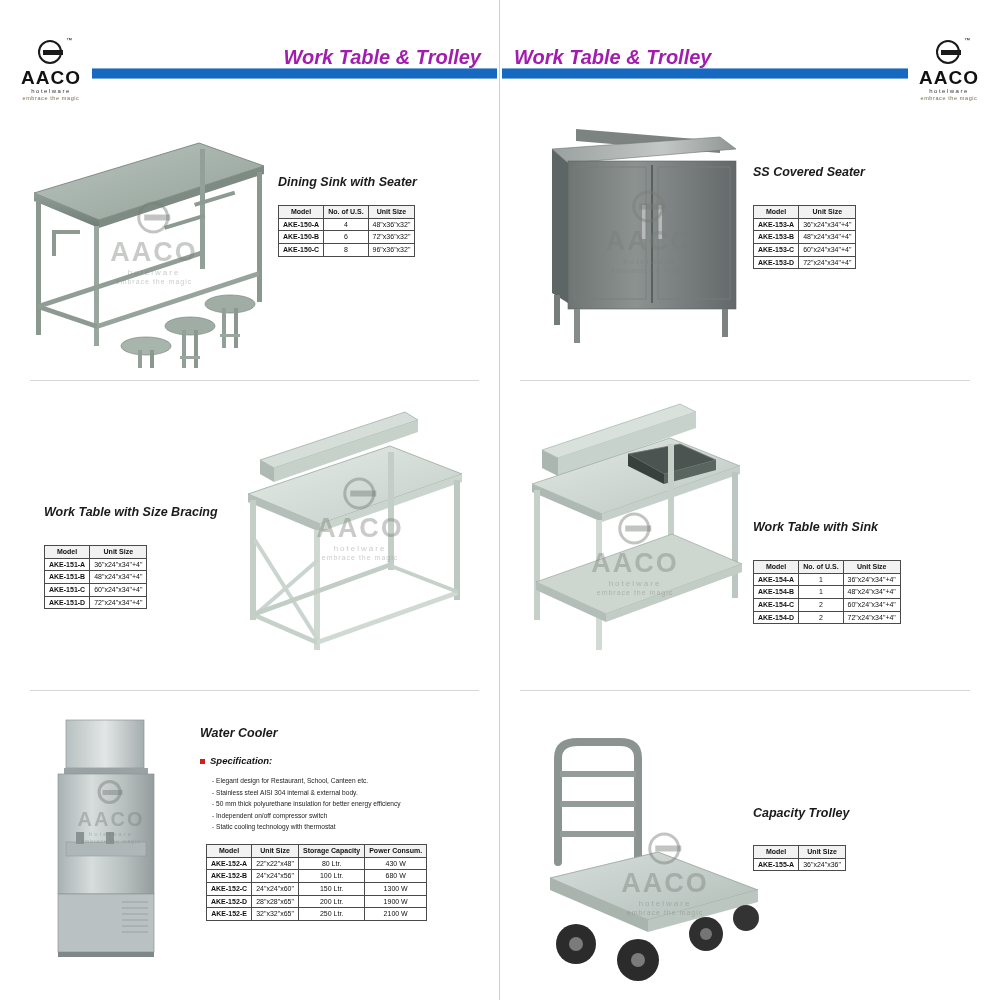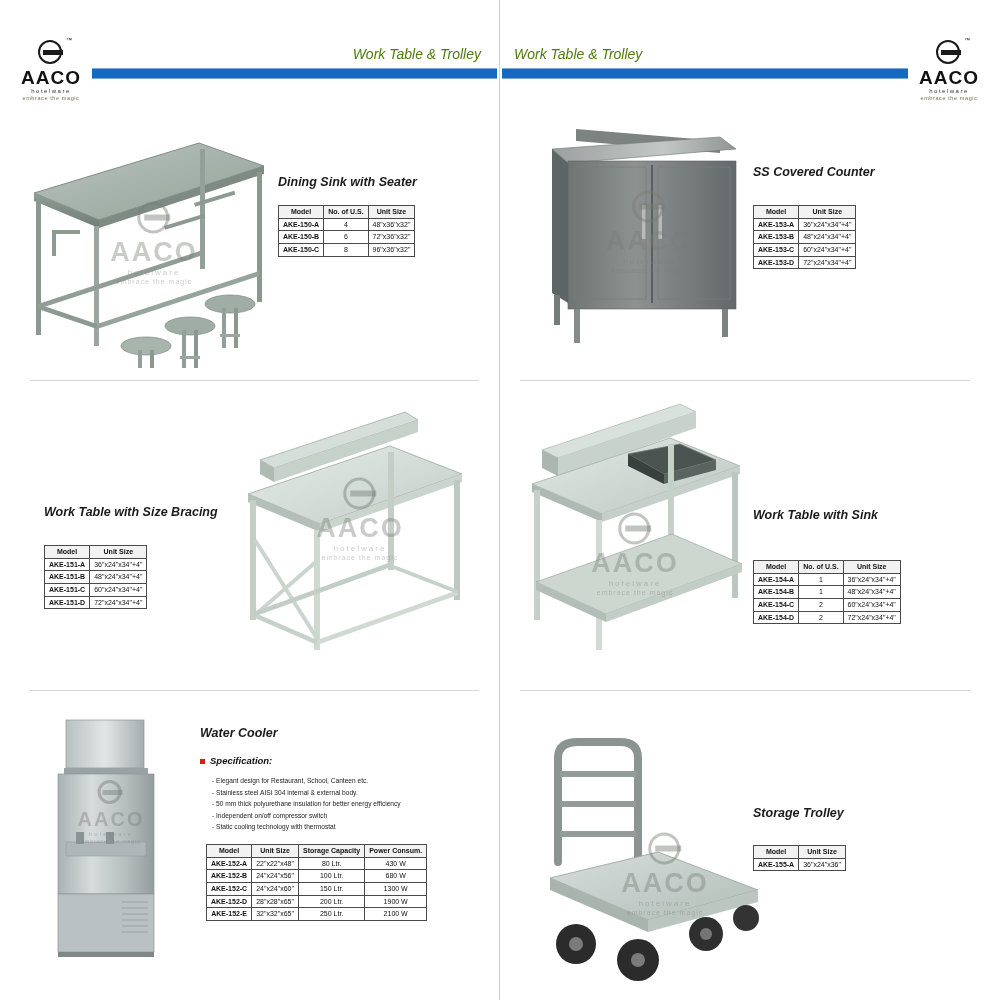--- a/index.html
+++ b/index.html
@@ -32,23 +32,23 @@
 
   
   .header {
     position: absolute;
     top: 0; left: 0; right: 0;
     height: 100px;
   }
   .header-title {
     position: absolute;
     font-style: italic;
-    font-weight: normal;
-    font-size: 14px;
-    color: #4d7c0f;
+    font-weight: bold;
+    font-size: 20px;
+    color: #a21caf;
     white-space: nowrap;
   }
   .left .header-title { right: 18px; top: 46px; }
   .right .header-title { left: 14px; top: 46px; }
 
   .rule-bar {
     position: absolute;
     height: 9px;
     top: 68px;
     background: #1669c1;
@@ -559,21 +559,21 @@
         <div class="wm-mark">
             <span class="ring"></span>
             <span class="bar"></span>
           </div>
         <div class="wm-word">AACO</div>
         <div class="wm-s1">hotelware</div>
         <div class="wm-s2">embrace the magic</div>
       </div>
     </div>
 
-    <div class="item-title" style="left:253px; top:165px;">SS Covered Counter</div>
+    <div class="item-title" style="left:253px; top:165px;">SS Covered Seater</div>
 
     <table class="spec" style="left:253px; top:205px;">
       <thead>
           <tr>
         <th>Model</th>
         <th>Unit Size</th>
       </tr>
         </thead>
       <tbody>
         <tr>
@@ -631,21 +631,21 @@
         <div class="wm-mark">
             <span class="ring"></span>
             <span class="bar"></span>
           </div>
         <div class="wm-word">AACO</div>
         <div class="wm-s1">hotelware</div>
         <div class="wm-s2">embrace the magic</div>
       </div>
     </div>
 
-    <div class="item-title" style="left:253px; top:508px;">Work Table with Sink</div>
+    <div class="item-title" style="left:253px; top:520px;">Work Table with Sink</div>
 
     <table class="spec" style="left:253px; top:560px;">
       <thead>
           <tr>
         <th>Model</th>
         <th>No. of U.S.</th>
         <th>Unit Size</th>
       </tr>
         </thead>
       <tbody>
@@ -704,21 +704,21 @@
         <div class="wm-mark">
             <span class="ring"></span>
             <span class="bar"></span>
           </div>
         <div class="wm-word">AACO</div>
         <div class="wm-s1">hotelware</div>
         <div class="wm-s2">embrace the magic</div>
       </div>
     </div>
 
-    <div class="item-title" style="left:253px; top:806px;">Storage Trolley</div>
+    <div class="item-title" style="left:253px; top:806px;">Capacity Trolley</div>
 
     <table class="spec" style="left:253px; top:845px;">
       <thead>
           <tr>
         <th>Model</th>
         <th>Unit Size</th>
       </tr>
         </thead>
       <tbody>
         <tr>

